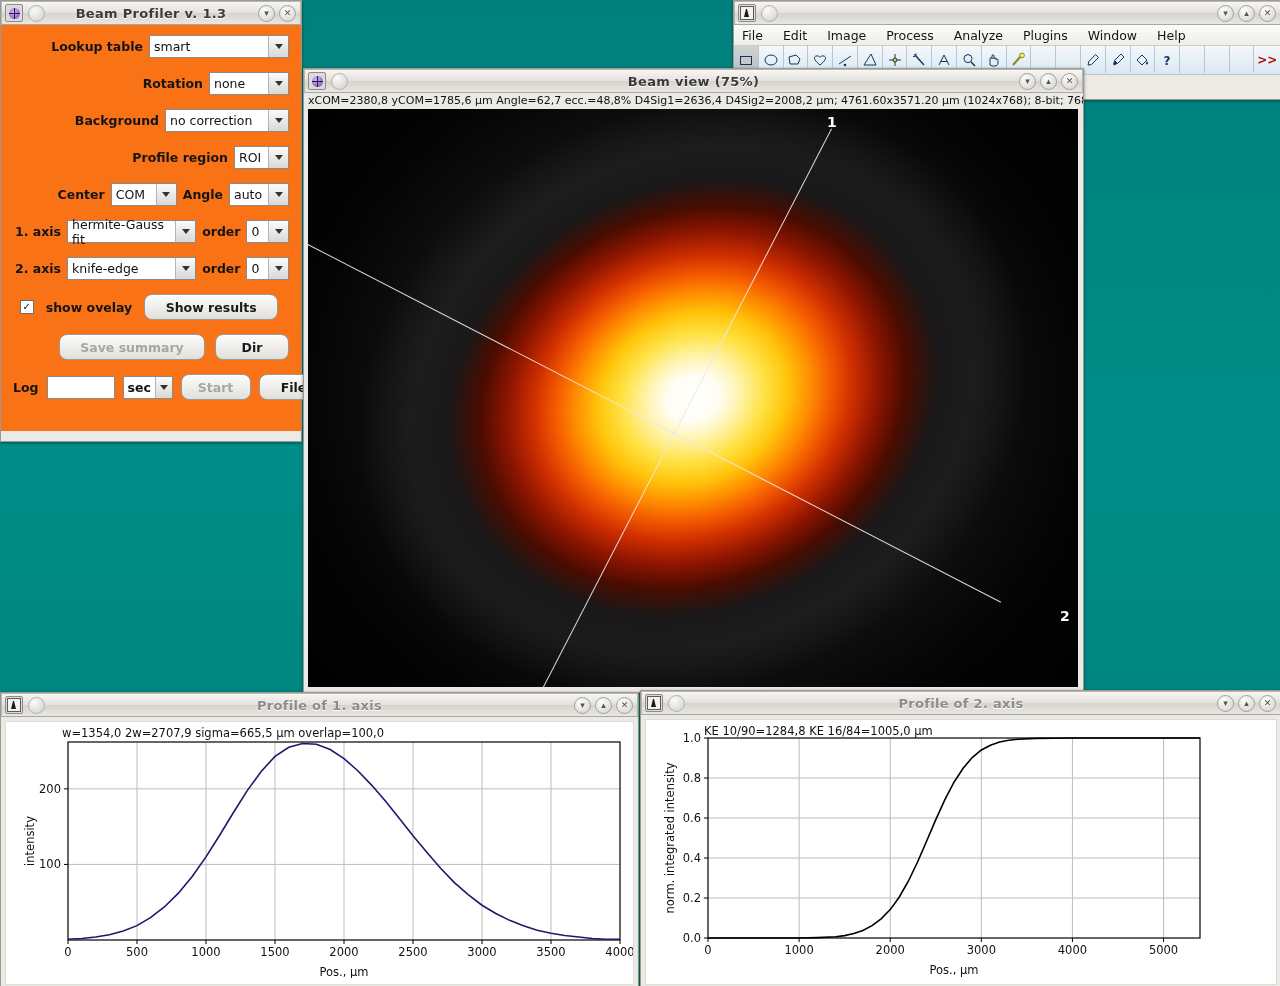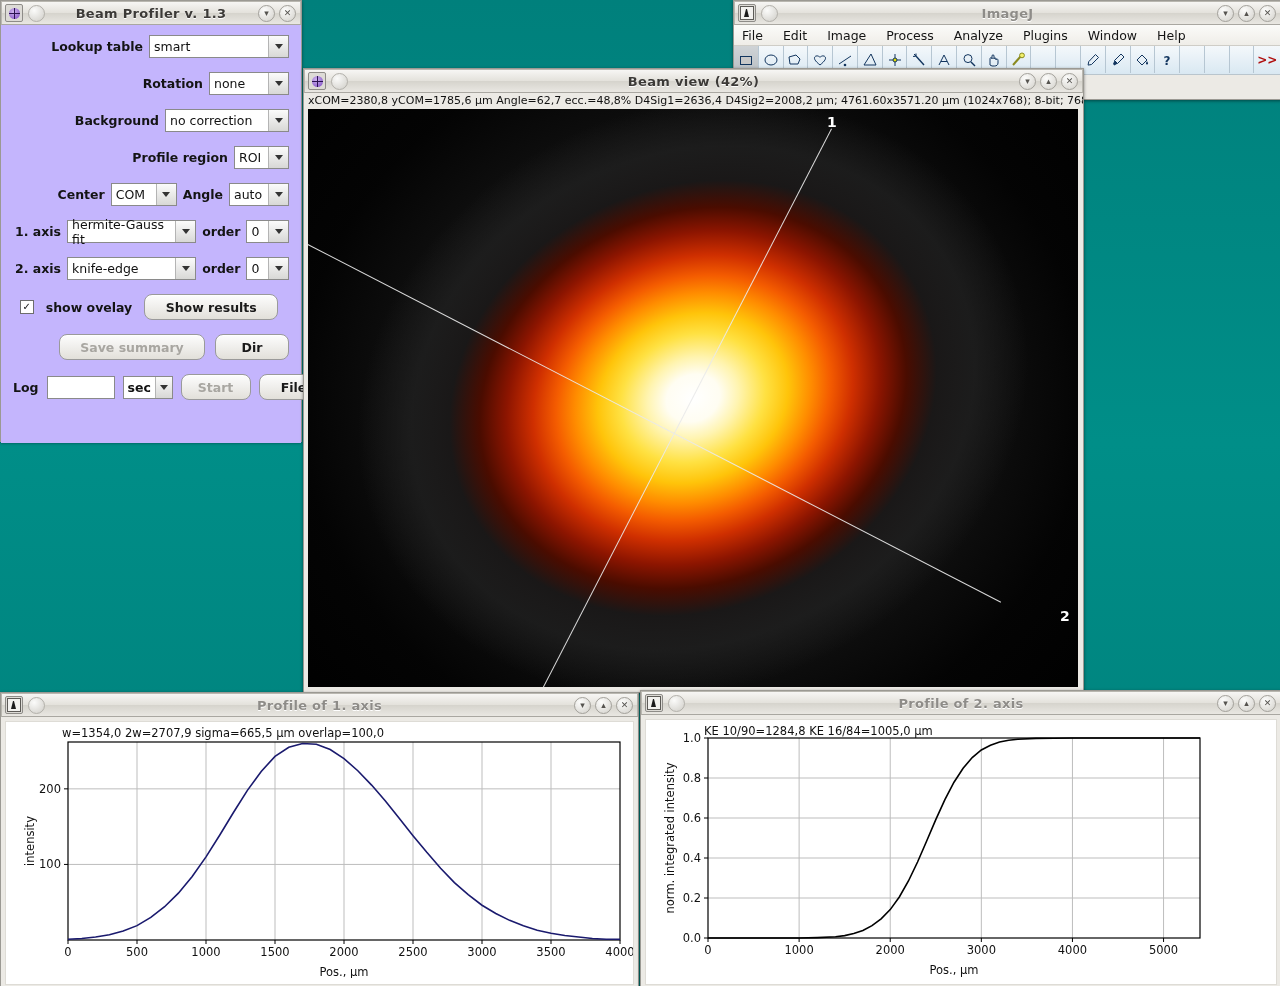--- a/index.html
+++ b/index.html
@@ -38,21 +38,21 @@
   .crosshair::after{top:0;bottom:0;left:5px;width:1px;}
   .ijicon{width:12px;height:12px;background:#f2f1ee;border:1px solid #5d5b57;position:relative;}
   .ijicon::after{content:"";position:absolute;left:3px;top:2px;width:5px;height:8px;
     background:#1a1a1a;clip-path:polygon(40% 0,60% 0,100% 100%,0 100%);}
 
   
   #profiler{left:0;top:0;width:300px;height:440px;border:1px solid #9b9993;}
   #profiler .menubar{height:20px;background:linear-gradient(180deg,#fbfbf9,#eceae4);
     border-bottom:1px solid #c8c6c0;display:flex;align-items:center;padding-left:8px;}
   #profiler .menubar span{font-size:12px;color:#111;font-weight:600;}
-  #profiler .body{padding:10px 12px 12px 8px;background:#c4b5fd;height:calc(100% - 44px);}
+  #profiler .body{padding:10px 12px 0 8px;background:#f97316;height:calc(100% - 44px);}
   .row{display:flex;align-items:center;margin-bottom:14px;justify-content:flex-end;gap:6px;}
   .row .lab{font-size:12.5px;color:#141414;font-weight:600;white-space:nowrap;}
   .combo{display:inline-flex;height:21px;border:1px solid #8a8a8a;background:#fff;align-items:stretch;}
   .combo .val{padding:0 4px;display:flex;align-items:center;font-size:12.5px;color:#111;background:#fff;}
   .combo .arw{width:19px;border-left:1px solid #b4b4b4;
     background:linear-gradient(180deg,#fbfbfb,#d8d8d6);display:flex;align-items:center;justify-content:center;}
   .combo .arw i{display:block;width:0;height:0;border-left:4px solid transparent;
     border-right:4px solid transparent;border-top:5px solid #333;}
   .btn{height:24px;min-width:54px;padding:0 12px;border:1px solid #9a9a9a;border-radius:8px;
     background:linear-gradient(180deg,#fdfdfd,#e2e0da);font-size:12.5px;font-weight:bold;color:#1a1a1a;
@@ -233,21 +233,20 @@
 
   </div>
 </div>
 
 <div class="win" id="imagej">
   <div class="tbar">
     <div class="tbicon">
         <div class="ijicon"></div>
       </div>
     <div class="tbcircle"></div>
-    <div class="ttl">ImageJ</div>
     <div class="tbtns">
       <div class="tbtn">▾</div>
       <div class="tbtn">▴</div>
       <div class="tbtn">✕</div>
     </div>
   </div>
   <div class="mb">
     <span>File</span>
     <span>Edit</span>
     <span>Image</span>
@@ -356,21 +355,21 @@
     <div class="tool" style="width:26px;color:#b01010;font-weight:bold;font-size:12px">&gt;&gt;</div>
   </div>
 </div>
 
 <div class="win" id="beamview">
   <div class="tbar act">
     <div class="tbicon">
         <div class="crosshair"></div>
       </div>
     <div class="tbcircle"></div>
-    <div class="ttl">Beam view (42%)</div>
+    <div class="ttl">Beam view (75%)</div>
     <div class="tbtns">
       <div class="tbtn">▾</div>
       <div class="tbtn">▴</div>
       <div class="tbtn">✕</div>
     </div>
   </div>
   <div class="status">xCOM=2380,8 yCOM=1785,6 µm Angle=62,7 ecc.=48,8% D4Sig1=2636,4  D4Sig2=2008,2 µm;  4761.60x3571.20 µm (1024x768); 8-bit; 768K</div>
   <div class="canvas">
     <div class="halo"></div>
     <div class="glow"></div>

